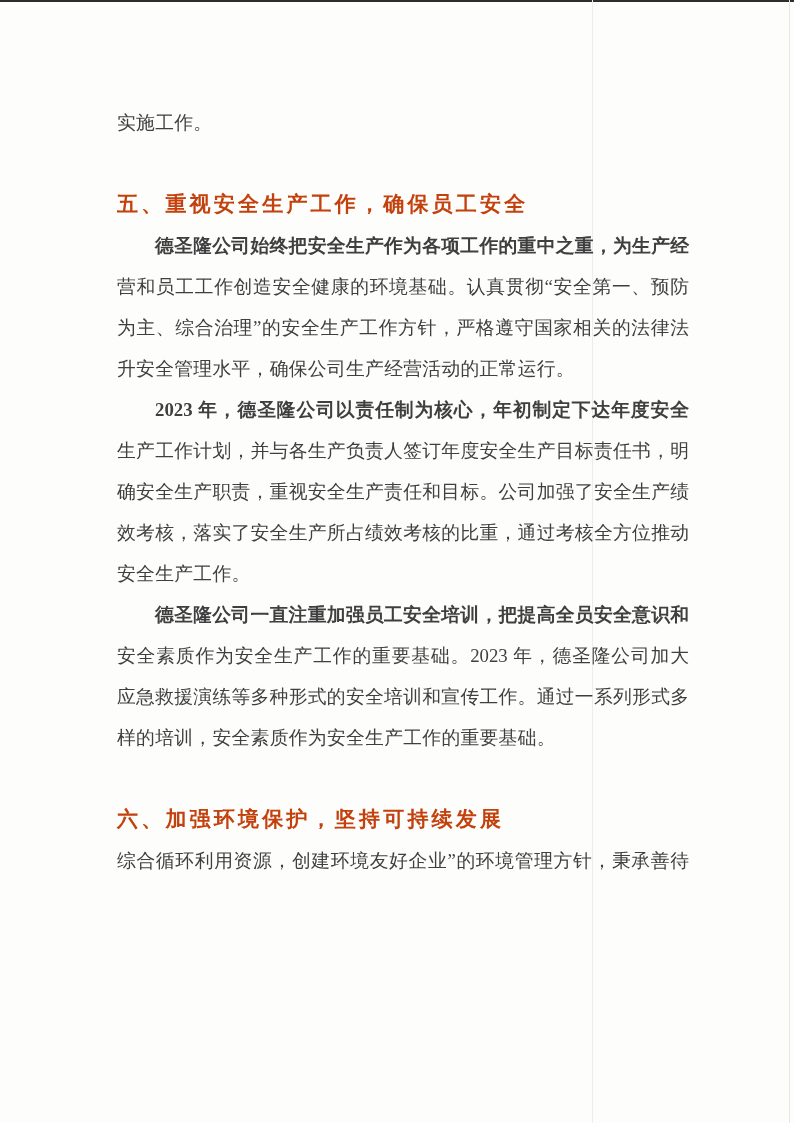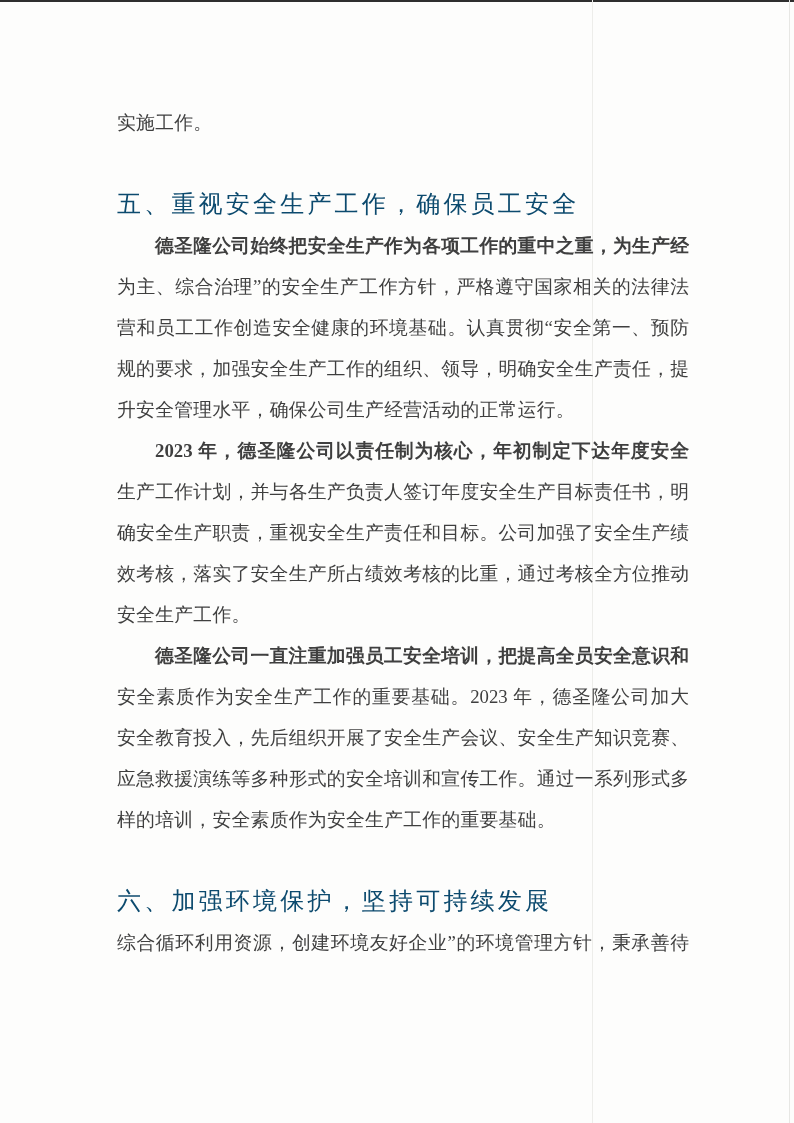--- a/index.html
+++ b/index.html
@@ -66,52 +66,50 @@
     text-align: justify;
     text-align-last: justify;
     text-justify: inter-character;
     letter-spacing: 0;
   }
   .line.indent {
     text-indent: 38px;
     font-weight: bold;
   }
   .line.heading {
-    font-size: 24px;
+    font-size: 21px;
     letter-spacing: 3.2px;
-    font-weight: 400;
-    color: #0c4a6e;
+    font-weight: 700;
+    color: #c2410c;
   }
   .gap {
     height: 41px;
   }
 </style>
 </head>
 <body>
 
 <div class="scan-page">
   <div class="top-edge"></div>
   <div class="crease-mid"></div>
   <div class="crease-right"></div>
   <div class="textblock">
       <div class="line body">实施工作。</div>
       <div class="gap"></div>
       <div class="line heading">五、重视安全生产工作，确保员工安全</div>
       <div class="line body justify indent">德圣隆公司始终把安全生产作为各项工作的重中之重，为生产经</div>
+      <div class="line body justify">营和员工工作创造安全健康的环境基础。认真贯彻“安全第一、预防</div>
       <div class="line body justify">为主、综合治理”的安全生产工作方针，严格遵守国家相关的法律法</div>
-      <div class="line body justify">营和员工工作创造安全健康的环境基础。认真贯彻“安全第一、预防</div>
-      <div class="line body justify">规的要求，加强安全生产工作的组织、领导，明确安全生产责任，提</div>
       <div class="line body">升安全管理水平，确保公司生产经营活动的正常运行。</div>
       <div class="line body justify indent">2023 年，德圣隆公司以责任制为核心，年初制定下达年度安全</div>
       <div class="line body justify">生产工作计划，并与各生产负责人签订年度安全生产目标责任书，明</div>
       <div class="line body justify">确安全生产职责，重视安全生产责任和目标。公司加强了安全生产绩</div>
       <div class="line body justify">效考核，落实了安全生产所占绩效考核的比重，通过考核全方位推动</div>
       <div class="line body">安全生产工作。</div>
       <div class="line body justify indent">德圣隆公司一直注重加强员工安全培训，把提高全员安全意识和</div>
       <div class="line body justify">安全素质作为安全生产工作的重要基础。2023 年，德圣隆公司加大</div>
-      <div class="line body justify">安全教育投入，先后组织开展了安全生产会议、安全生产知识竞赛、</div>
       <div class="line body justify">应急救援演练等多种形式的安全培训和宣传工作。通过一系列形式多</div>
       <div class="line body">样的培训，安全素质作为安全生产工作的重要基础。</div>
       <div class="gap"></div>
       <div class="line heading">六、加强环境保护，坚持可持续发展</div>
       <div class="line body justify">综合循环利用资源，创建环境友好企业”的环境管理方针，秉承善待</div>
     </div>
 </div>
 
 </body></html>

